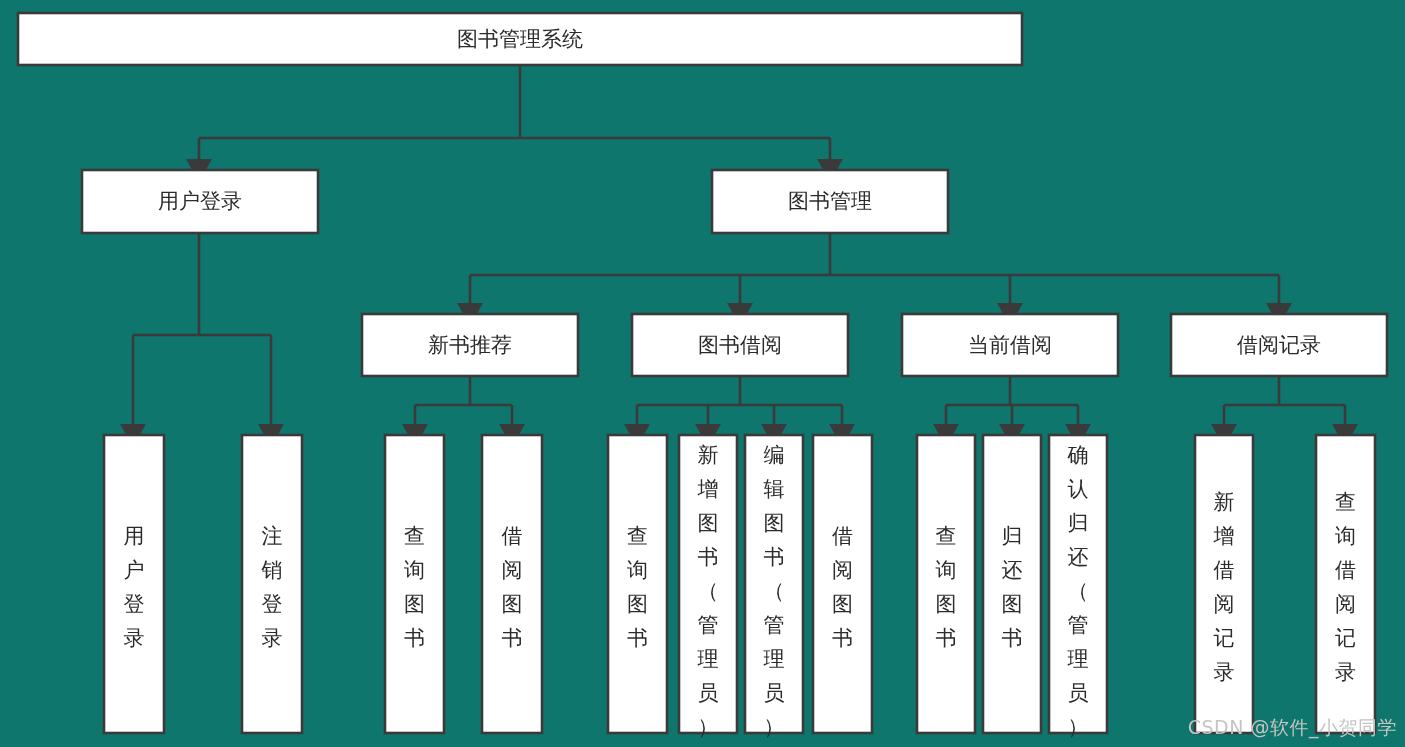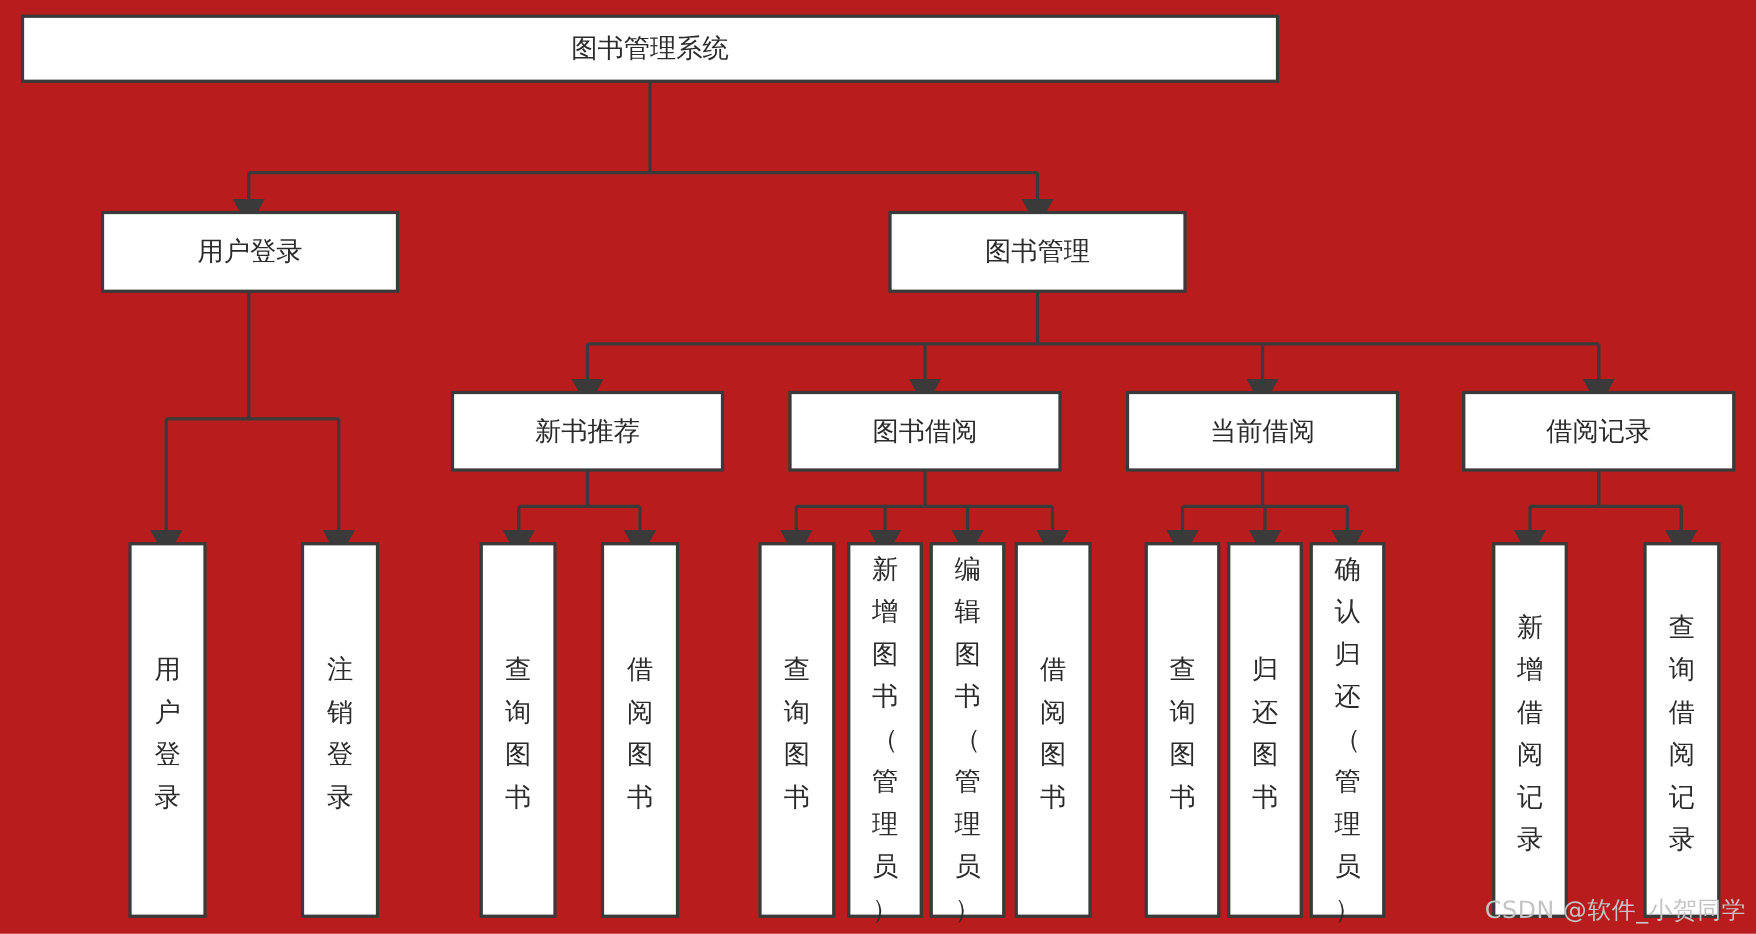--- a/index.html
+++ b/index.html
@@ -11,21 +11,21 @@
   body {
     width: 1405px;
     height: 747px;
     font-family: "DejaVu Sans", "Liberation Sans", sans-serif;
     overflow: hidden;
   }
   #diagram-root {
     position: relative;
     width: 1405px;
     height: 747px;
-    background: #b91c1c;
+    background: #0f766e;
   }
   svg#tree-svg {
     position: absolute;
     left: 0;
     top: 0;
     width: 1405px;
     height: 747px;
     display: block;
   }
   .node-box {

